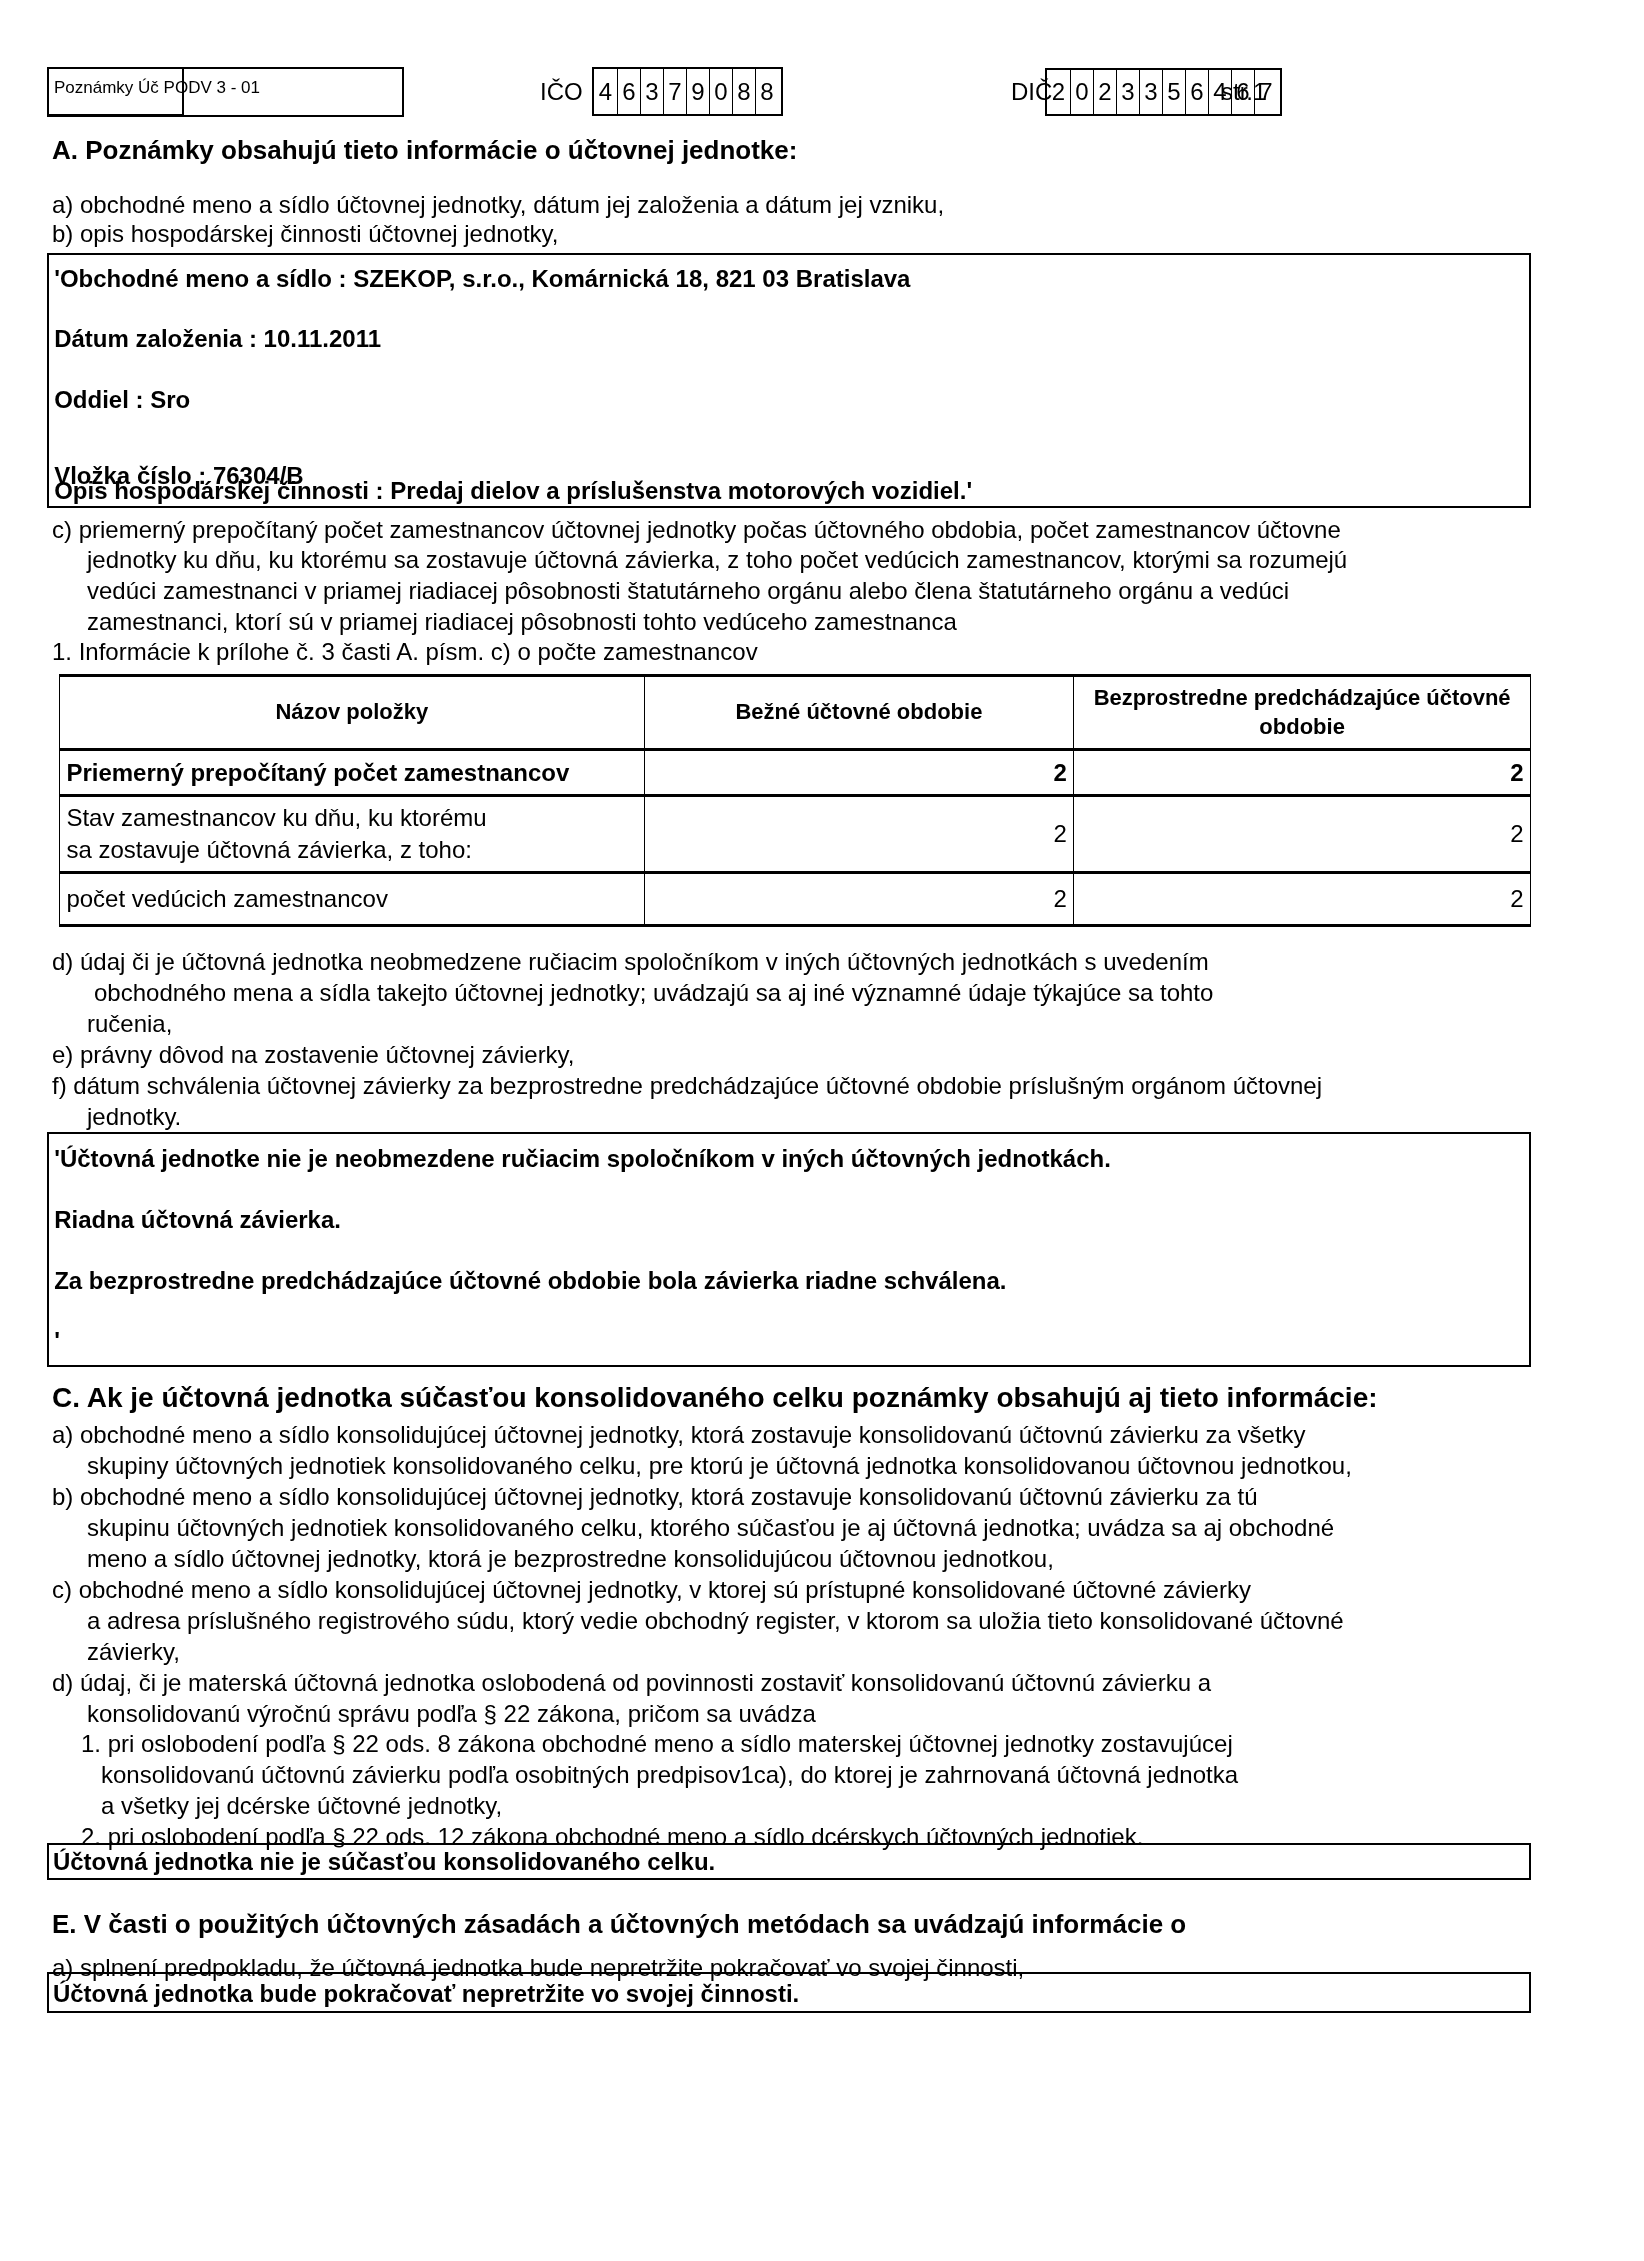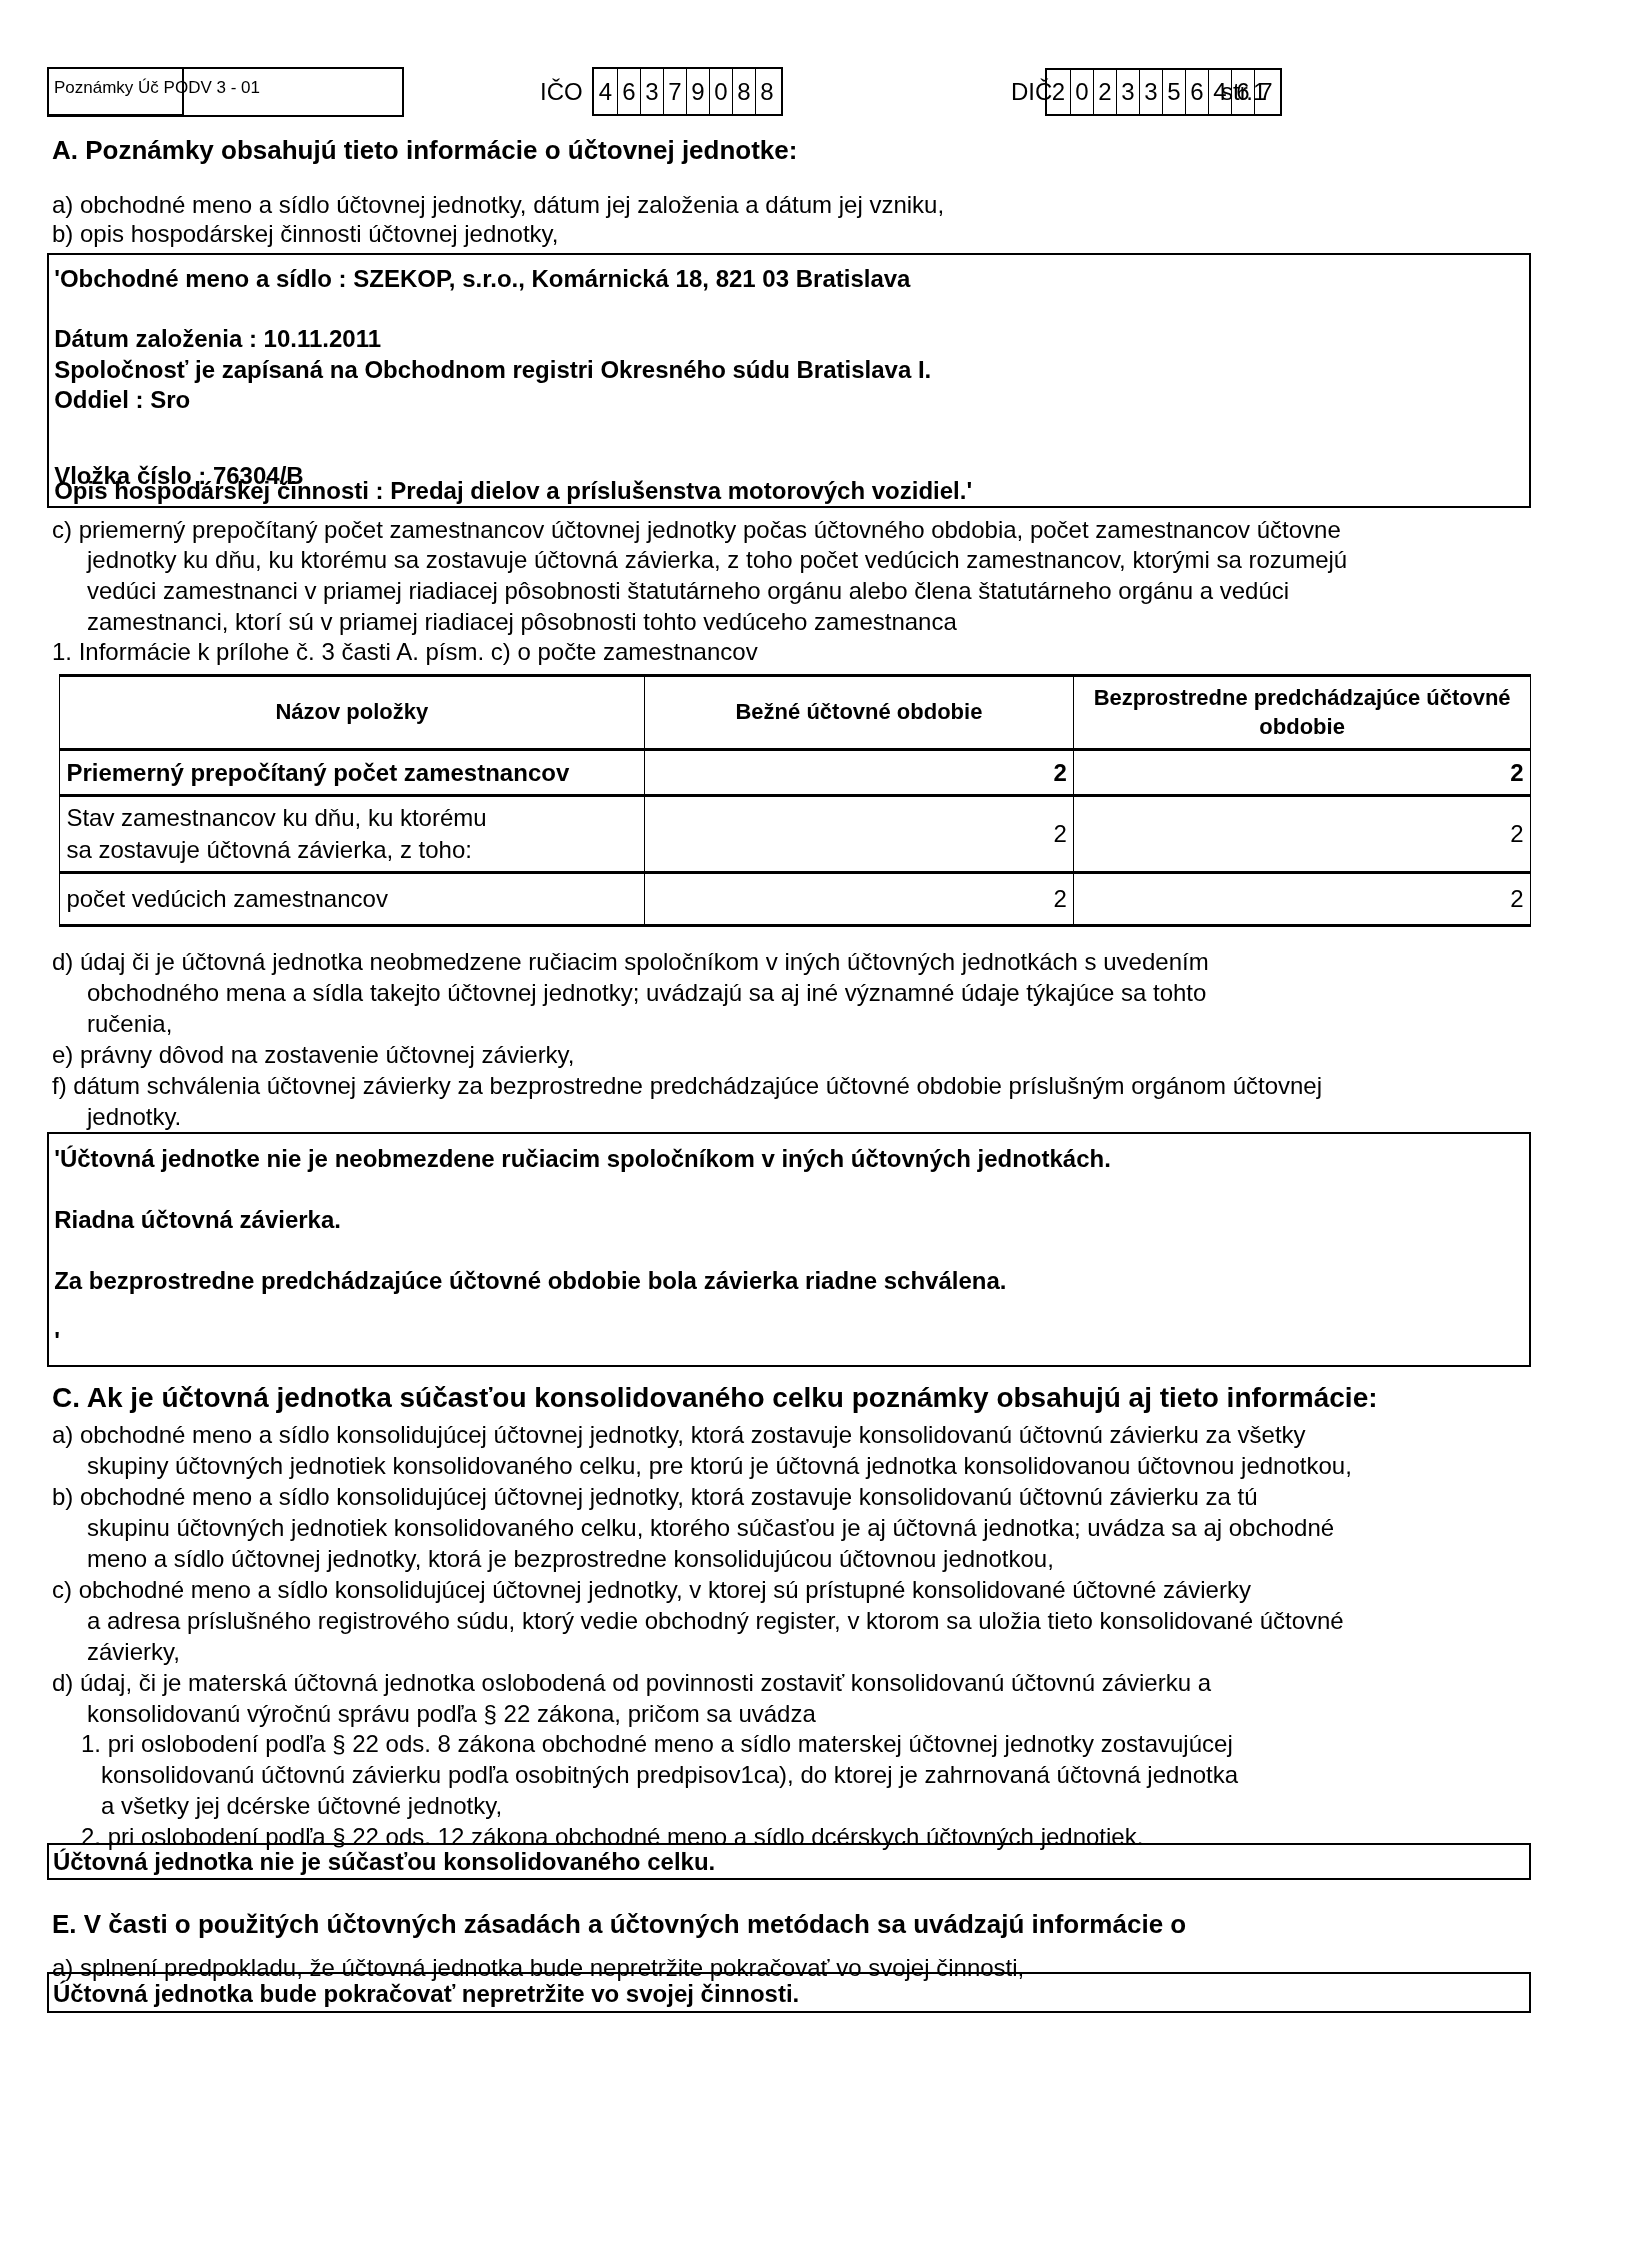--- a/index.html
+++ b/index.html
@@ -58,21 +58,20 @@
 
 <div class="abs" style="left:1221px; top:80px; font-size:24px;">str.1</div>
 
 <div class="abs bold" style="left:52px; top:137px; font-size:26px;">A. Poznámky obsahujú tieto informácie o účtovnej jednotke:</div>
 <div class="abs" style="left:52px; top:193px;">a) obchodné meno a sídlo účtovnej jednotky, dátum jej založenia a dátum jej vzniku,</div>
 <div class="abs" style="left:52px; top:222px;">b) opis hospodárskej činnosti účtovnej jednotky,</div>
 
 <div class="box" style="left:47px; top:253px; width:1484px; height:255px;">
   <div class="abs" style="left:5.2px; top:11.6px;">'Obchodné meno a sídlo : SZEKOP, s.r.o., Komárnická 18, 821 03 Bratislava</div>
   <div class="abs" style="left:5.2px; top:72px;">Dátum založenia : 10.11.2011</div>
-  <div class="abs" style="left:5.2px; top:103px;">Spoločnosť je zapísaná na Obchodnom registri Okresného súdu Bratislava I.</div>
   <div class="abs" style="left:5.2px; top:133px;">Oddiel : Sro</div>
   <div class="abs" style="left:5.2px; top:164px;margin-top:45px;">Vložka číslo : 76304/B</div>
   <div class="abs" style="left:5.2px; top:224px;">Opis hospodárskej činnosti : Predaj dielov a príslušenstva motorových vozidiel.'</div>
 </div>
 
 <div class="abs" style="left:52px; top:518px;">c) priemerný prepočítaný počet zamestnancov účtovnej jednotky počas účtovného obdobia, počet zamestnancov účtovne</div>
 <div class="abs" style="left:87px; top:548px;">jednotky ku dňu, ku ktorému sa zostavuje účtovná závierka, z toho počet vedúcich zamestnancov, ktorými sa rozumejú</div>
 <div class="abs" style="left:87px; top:579px;">vedúci zamestnanci v priamej riadiacej pôsobnosti štatutárneho orgánu alebo člena  štatutárneho orgánu a vedúci</div>
 <div class="abs" style="left:87px; top:610px;">zamestnanci, ktorí sú v priamej riadiacej pôsobnosti tohto vedúceho zamestnanca</div>
 <div class="abs" style="left:52px; top:640px;">1. Informácie k prílohe č. 3 časti A. písm. c) o počte zamestnancov</div>
@@ -104,21 +103,21 @@
   </tr>
   <tr class="r" style="height:53px;">
     <td>počet vedúcich zamestnancov</td>
     <td class="num">2</td>
     <td class="num">2</td>
   </tr>
 </tbody>
   </table>
 
 <div class="abs" style="left:52px; top:950px;">d) údaj či je účtovná jednotka neobmedzene ručiacim spoločníkom v iných účtovných jednotkách s uvedením</div>
-<div class="abs" style="left:87px; top:981px;text-align:right;">obchodného mena a sídla takejto účtovnej jednotky; uvádzajú sa aj iné významné údaje týkajúce sa tohto</div>
+<div class="abs" style="left:94px; top:981px;text-align:right;">obchodného mena a sídla takejto účtovnej jednotky; uvádzajú sa aj iné významné údaje týkajúce sa tohto</div>
 <div class="abs" style="left:87px; top:1012px;">ručenia,</div>
 <div class="abs" style="left:52px; top:1043px;">e) právny dôvod na zostavenie účtovnej závierky,</div>
 <div class="abs" style="left:52px; top:1074px;">f) dátum schválenia účtovnej závierky za bezprostredne predchádzajúce účtovné obdobie príslušným orgánom účtovnej</div>
 <div class="abs" style="left:87px; top:1105px;">jednotky.</div>
 
 <div class="box" style="left:47px; top:1132px; width:1484px; height:235px;">
   <div class="abs" style="left:5.2px; top:13px;">'Účtovná jednotke nie je neobmezdene ručiacim spoločníkom v iných účtovných jednotkách.</div>
   <div class="abs" style="left:5.2px; top:74px;">Riadna účtovná závierka.</div>
   <div class="abs" style="left:5.2px; top:135px;">Za bezprostredne predchádzajúce účtovné obdobie bola závierka riadne schválena.</div>
   <div class="abs" style="left:5.2px; top:195px;">'</div>

